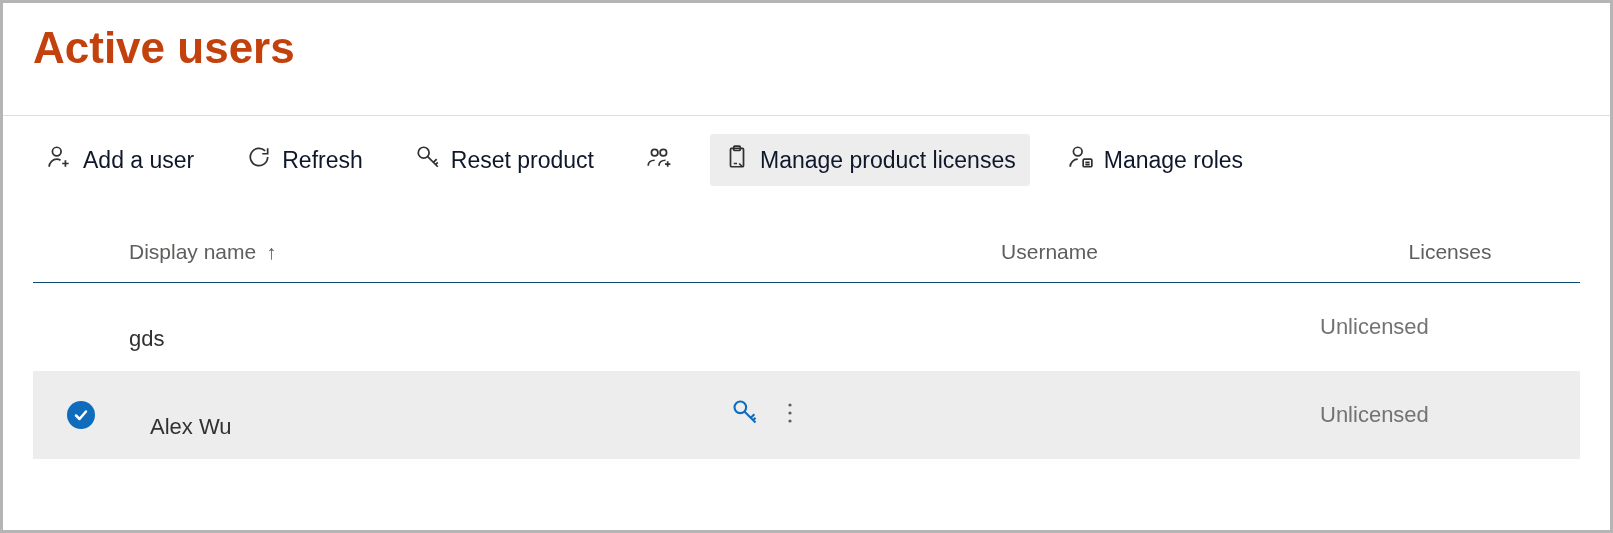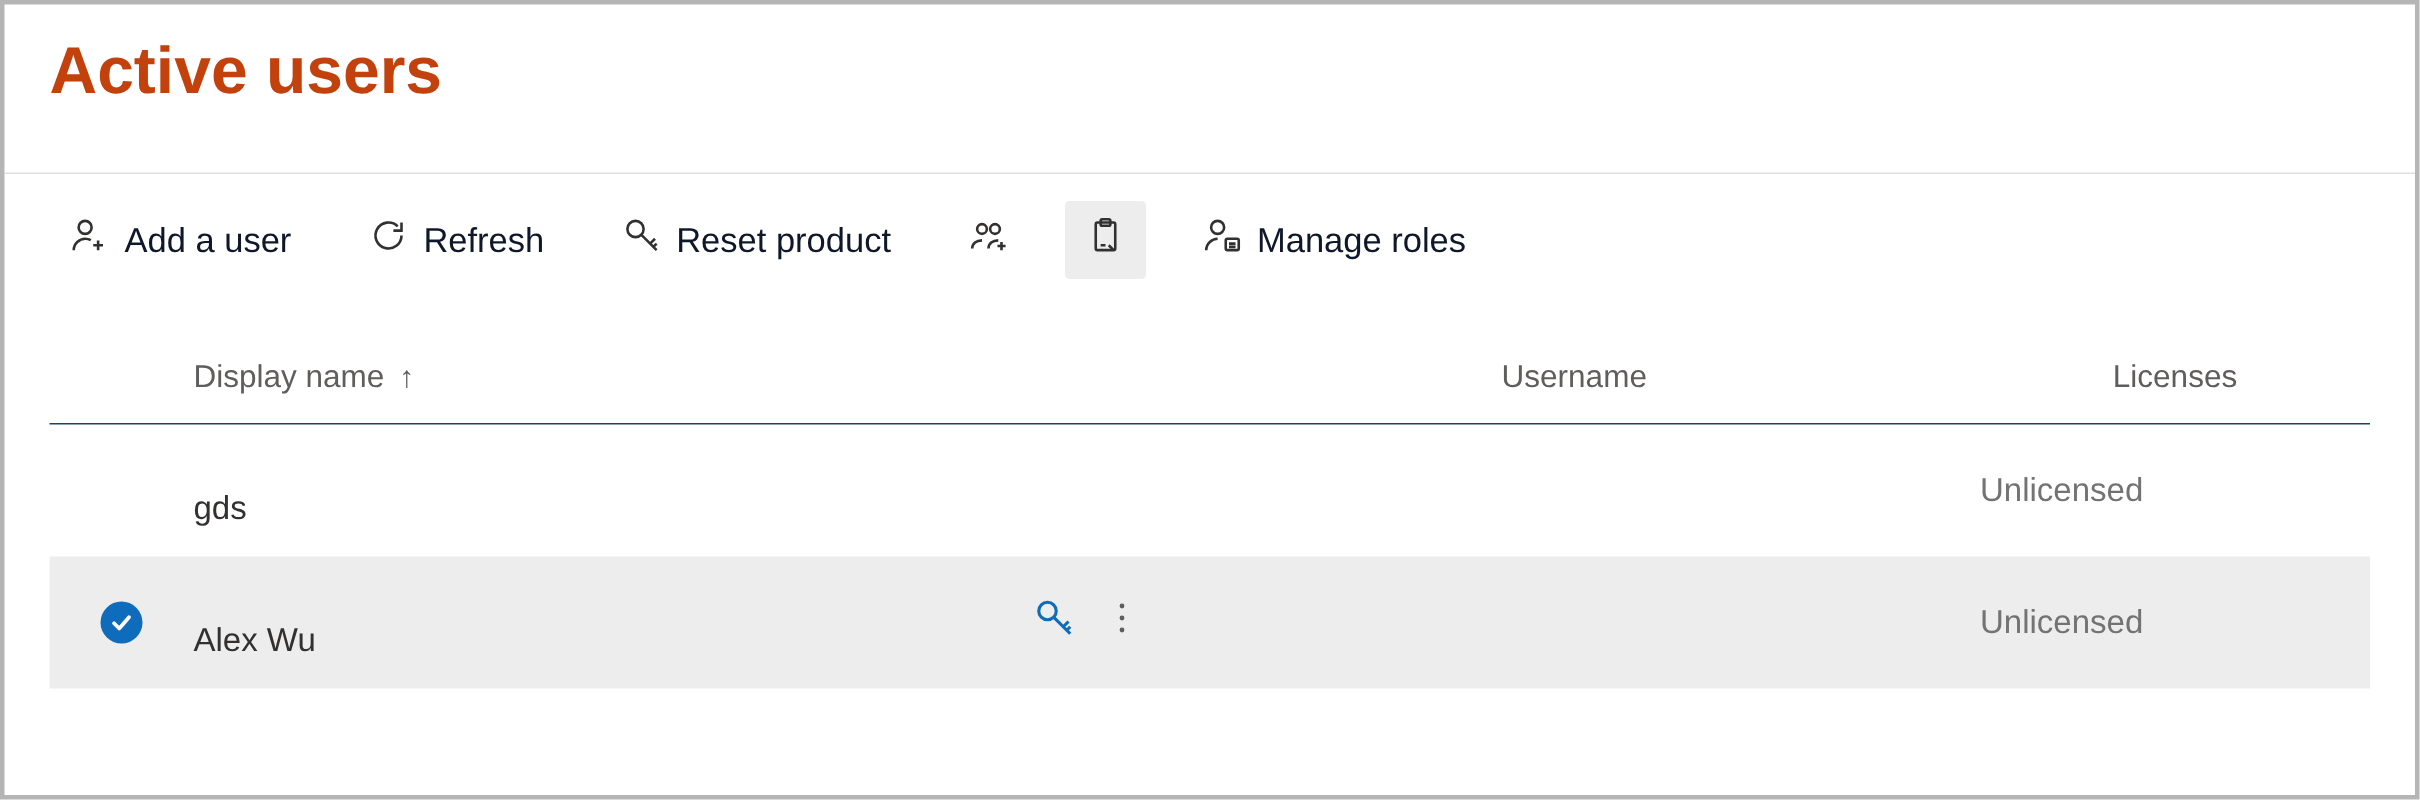--- a/index.html
+++ b/index.html
@@ -103,20 +103,21 @@
     }
     .table-row {
       display: flex;
       align-items: center;
       height: 88px;
       font-size: 22px;
       color: #323130;
     }
     .table-row.selected {
       background: #ededed;
+      gap: 21px;
     }
     .row-display {
       font-weight: 400;
       margin-top: 24px;
     }
     .checkmark {
       width: 28px;
       height: 28px;
       border-radius: 50%;
       background: #0f6cbd;
@@ -194,20 +195,21 @@
     </div>
 
     <div class="toolbar-item active">
       <span>
         <svg viewBox="0 0 24 24" fill="none" stroke="#323130" stroke-width="1.6">
           <rect x="6" y="4" width="12" height="17" rx="1"></rect>
           <rect x="9" y="2" width="6" height="4" rx="1"></rect>
           <path d="M9 18h3M14 18l3 3"></path>
         </svg>
       </span>
+      <span>Manage product licenses</span>
     </div>
 
     <div class="toolbar-item">
       <span>
         <svg viewBox="0 0 24 24" fill="none" stroke="#323130" stroke-width="1.6">
           <circle cx="9" cy="7" r="4"></circle>
           <path d="M2 21c0-4 3.5-7 7-7"></path>
           <rect x="14" y="14" width="8" height="7" rx="1"></rect>
           <path d="M16 17h4M16 19h4"></path>
         </svg>

